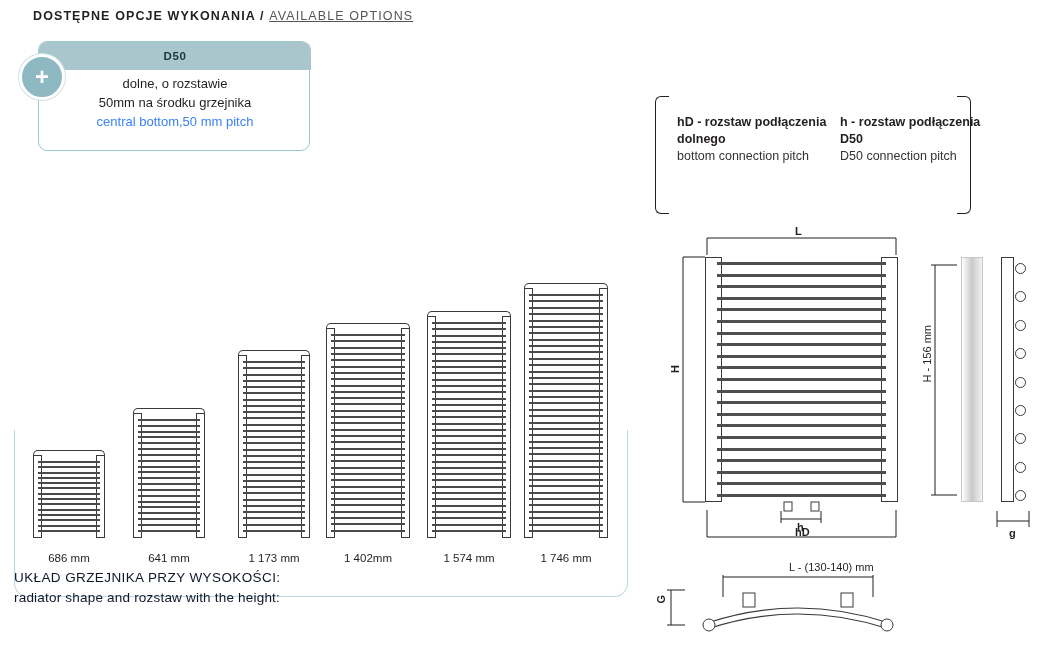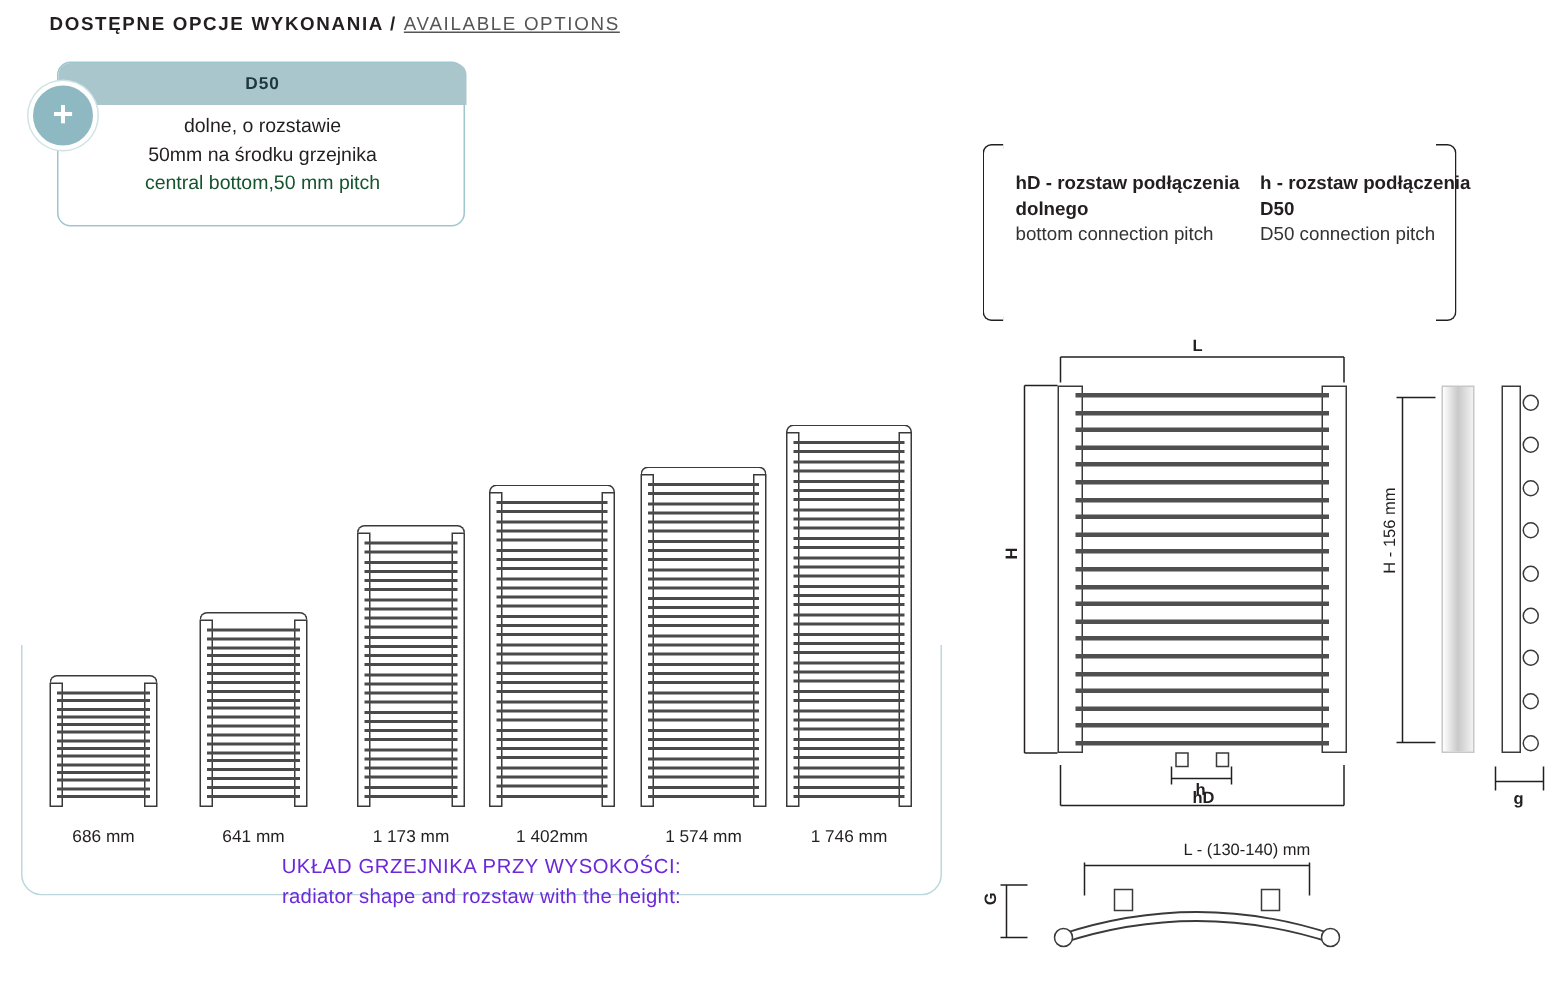--- a/index.html
+++ b/index.html
@@ -31,21 +31,21 @@
   .optcard .bar{
     position:absolute;left:0;top:0;width:272px;height:28px;
     background:#a8c6cc;border-radius:8px 8px 0 0;
     display:flex;align-items:center;justify-content:center;
     font-size:11.5px;font-weight:bold;color:#20383d;letter-spacing:.6px;
   }
   .optcard .body{
     position:absolute;left:0;top:32px;width:272px;
     text-align:center;font-size:13px;line-height:19px;color:#231f20;
   }
-  .optcard .body .en{color:#14532d;}
+  .optcard .body .en{color:#3b82f6;}
   .plusbadge{
     position:absolute;left:19px;top:54px;width:40px;height:40px;border-radius:50%;
     background:#8fb9c2;border:3px solid #ffffff;
     box-shadow:0 0 0 1px #cfe2e6;
     display:flex;align-items:center;justify-content:center;
     color:#ffffff;font-size:24px;line-height:1;font-weight:bold;
   }
   .leftpanel-frame{
     position:absolute;left:14px;top:430px;width:614px;height:167px;
     border:1px solid #bcd7dd;border-top:none;border-radius:0 0 14px 14px;
@@ -70,22 +70,22 @@
     border-top:1px solid #3a3a3a;
     border-left:1px solid #3a3a3a;border-right:1px solid #3a3a3a;
     border-radius:5px 5px 0 0;
     box-sizing:border-box;background:#fff;
   }
   .sizelabel{
     position:absolute;text-align:center;font-size:11.5px;color:#231f20;white-space:nowrap;
   }
 
   .caption{
-    position:absolute;left:14px;top:568px;width:614px;text-align:center;
-    font-size:13.5px;line-height:20px;letter-spacing:.4px;color:#6d28d9;
+    position:absolute;left:14px;top:568px;width:614px;
+    font-size:13.5px;line-height:20px;letter-spacing:.4px;color:#0f172a;
   }
   .caption .en{letter-spacing:.2px;}
 
   
   .legend{
     position:absolute;left:655px;top:96px;width:316px;height:118px;
   }
   .legend .brk{
     position:absolute;top:0;width:14px;height:118px;
     border-top:1.4px solid #231f20;border-bottom:1.4px solid #231f20;

